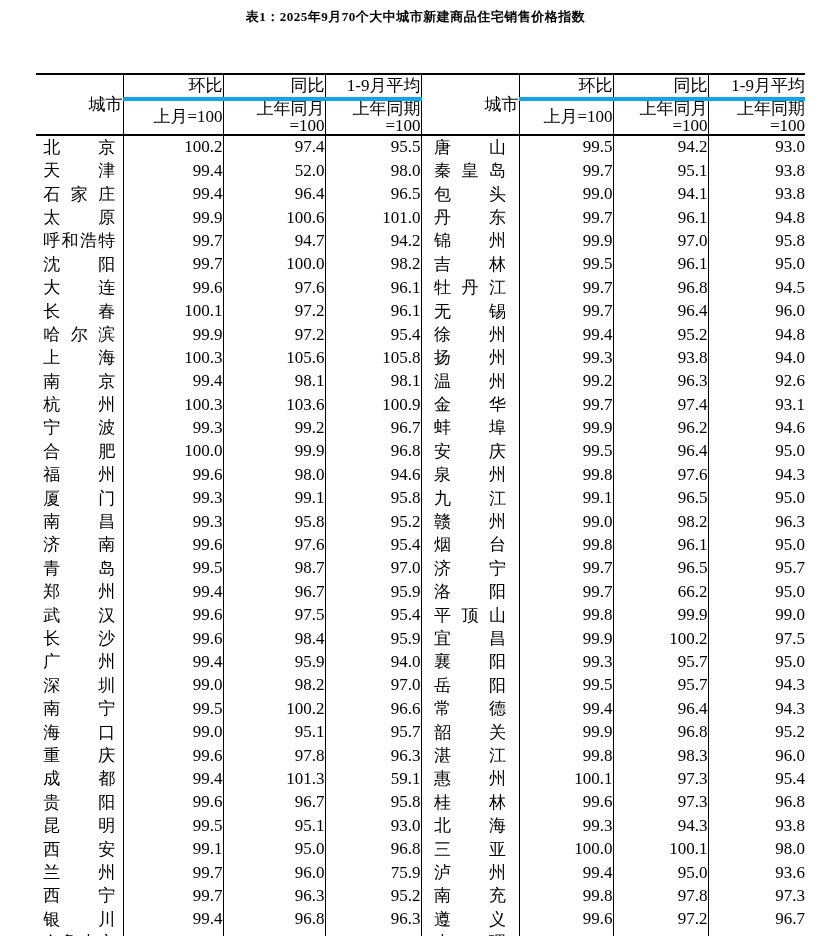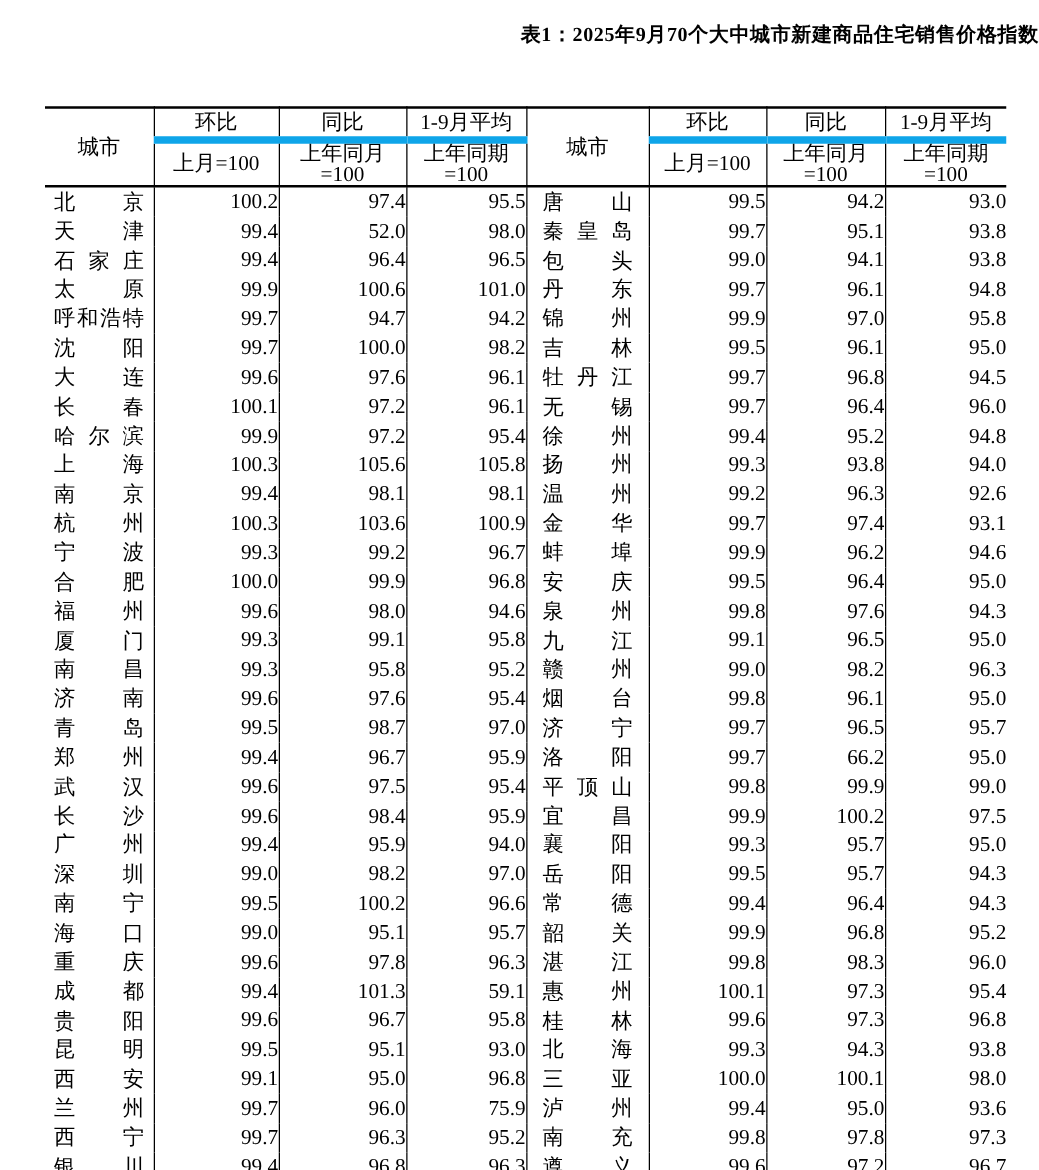--- a/index.html
+++ b/index.html
@@ -6,23 +6,23 @@
     margin: 0;
     padding: 0;
     background: #ffffff;
     width: 831px;
     height: 936px;
     overflow: hidden;
     font-family: "Liberation Serif", "DejaVu Serif", serif;
     color: #000;
   }
   .page-title {
-    margin: 15px 0 0 0;
-    text-align: right;
-    font-size: 16px;
+    margin: 3px 0 0 0;
+    text-align: center;
+    font-size: 13px;
     line-height: 28px;
     font-weight: bold;
     letter-spacing: 0.5px;
   }
   table.stats {
     border-collapse: collapse;
     table-layout: fixed;
     width: 769px;
     margin: 42px 0 0 36px;
     border-top: 2.5px solid #000;
@@ -32,23 +32,23 @@
   table.stats th, table.stats td {
     padding: 0;
     font-weight: normal;
     overflow: hidden;
     white-space: nowrap;
   }
   
   .bl { border-left: 1px solid #000; }
   
   thead { border-bottom: 2px solid #000; }
-  thead th { text-align: center; vertical-align: middle; font-family: Liberation Serif, serif; }
+  thead th { text-align: right; vertical-align: middle; font-family: Liberation Serif, serif; }
   tr.h1 th { height: 22px; line-height: 22px; }
-  tr.h2 th { height: 33px; line-height: 16.5px; border-top: 6px solid #0ea5e9; }
+  tr.h2 th { height: 33px; line-height: 16.5px; border-top: 4px solid #0ea5e9; }
   th.cityhead { line-height: 56px; }
   
   tbody td { height: 22.6px; line-height: 22.6px; vertical-align: middle; }
   td.num { text-align: right; padding-right: 7px; }
   td.city { text-align: center; }
   .city-name {
     display: inline-flex;
     justify-content: space-between;
     width: 72px;
     vertical-align: middle;

